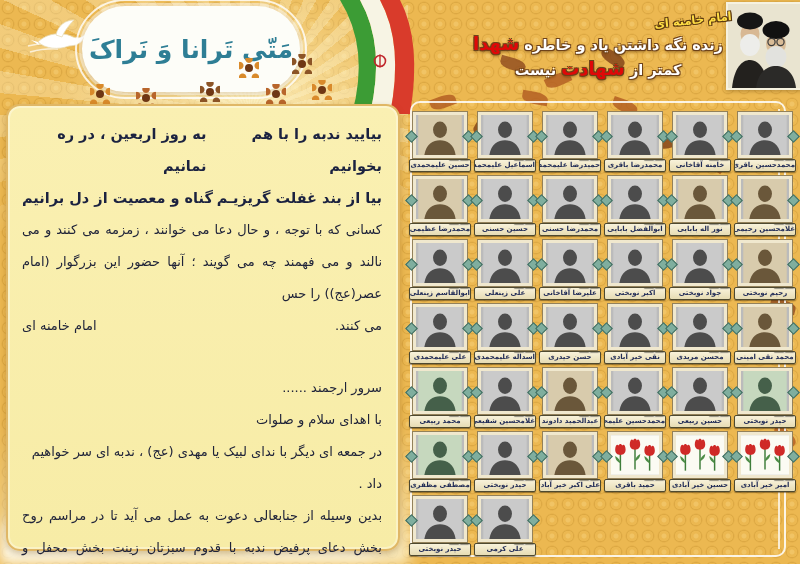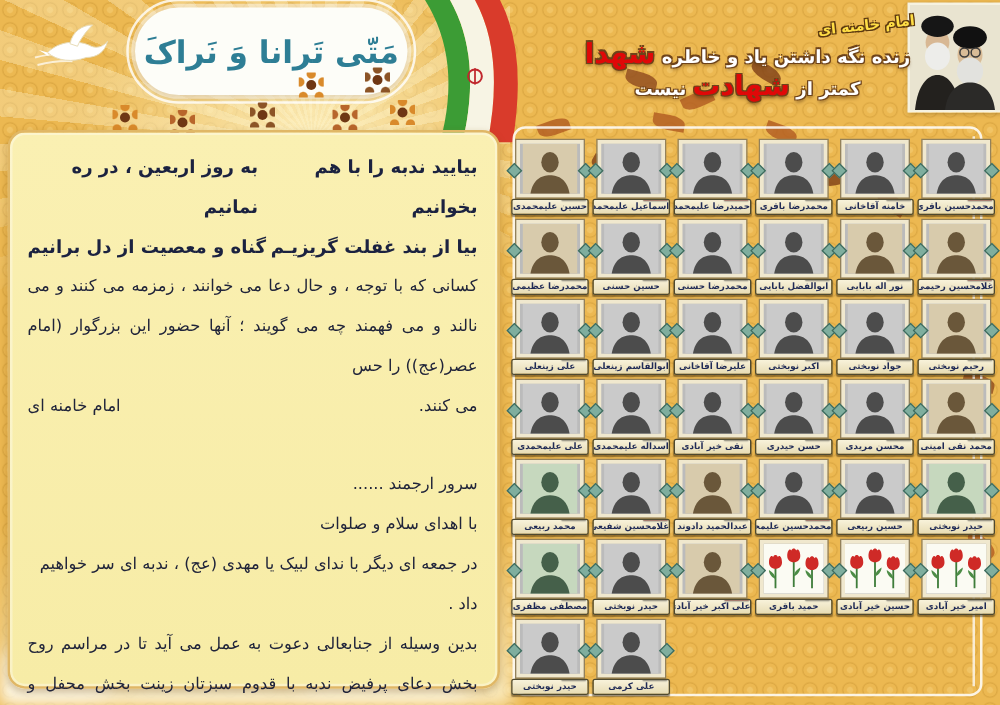--- a/index.html
+++ b/index.html
@@ -17,21 +17,21 @@
     -webkit-mask-image:linear-gradient(to bottom,#000 0 130px,transparent 250px);
     mask-image:linear-gradient(to bottom,#000 0 130px,transparent 250px);}
   .clouds{position:absolute;left:0;top:420px;width:410px;height:144px;filter:blur(7px);pointer-events:none;
     background:
       radial-gradient(90px 42px at 8% 88%, #FFFDF0 55%, transparent 75%),
       radial-gradient(120px 48px at 40% 100%, #FDF7DC 50%, transparent 75%),
       radial-gradient(110px 40px at 75% 92%, #FFFBE6 50%, transparent 75%),
       radial-gradient(140px 56px at 55% 120%, #FFFDF4 55%, transparent 78%),
       linear-gradient(to bottom, rgba(253,244,205,0), rgba(253,246,214,.9));}
   
-  .calli{position:absolute;left:108px;top:6px;width:218px;height:70px;background:#FDFDF8;
+  .calli{position:absolute;left:82px;top:6px;width:218px;height:86px;background:#FDFDF8;
     border-radius:46px;box-shadow:0 0 0 3px rgba(255,255,255,.45), 0 2px 5px rgba(120,80,20,.35);}
   .calli::before{content:'';position:absolute;inset:-7px;border:2px solid rgba(255,255,255,.8);border-radius:52px;}
   .calli .txt{position:absolute;inset:0;display:flex;align-items:center;justify-content:center;
     color:#2E7E95;font-size:25px;font-weight:bold;letter-spacing:1px;direction:rtl;}
   .dove{position:absolute;left:26px;top:16px;width:62px;height:44px;}
   .flag{position:absolute;left:318px;top:0;width:106px;height:114px;}
   .flw{position:absolute;width:8px;height:8px;border-radius:50%;background:#6F3714;}
   .flw::before{content:'';position:absolute;inset:-6px;background:
     radial-gradient(circle at 50% 6%, var(--p) 3.2px, transparent 4.2px),
     radial-gradient(circle at 96% 38%, var(--p) 3.2px, transparent 4.2px),
@@ -43,21 +43,21 @@
   
   .leaders{position:absolute;left:726px;top:2px;width:72px;height:84px;
     background:linear-gradient(#F2EEDC,#D7D0B6);border:2px solid #F6F2E0;box-shadow:0 1px 4px rgba(90,60,10,.4);}
   .leaders svg{width:100%;height:100%;display:block;}
   .leader-cap{position:absolute;left:648px;top:13px;width:90px;text-align:center;direction:rtl;
     color:#FFDE45;font-size:11.5px;font-weight:bold;transform:rotate(-6deg);
     text-shadow:1px 1px 0 #5D3A10,-1px 1px 0 #5D3A10,1px -1px 0 #5D3A10,-1px -1px 0 #5D3A10;}
   .hquote{position:absolute;left:440px;top:32px;width:316px;direction:rtl;text-align:center;
     color:#FFFFFF;font-weight:bold;font-size:14.5px;line-height:23px;
     text-shadow:1px 1px 0 #6E431A,-1px 1px 0 #6E431A,1px -1px 0 #6E431A,-1px -1px 0 #6E431A,0 2px 3px rgba(80,45,10,.6);}
-  .hquote .red{color:#E00808;font-size:22px;}
+  .hquote .red{color:#E00808;font-size:18px;}
   
   .letter{position:absolute;left:6px;top:104px;width:394px;height:447px;box-sizing:border-box;
     background:linear-gradient(#FAF0B2,#F7ECA6);border:2px solid #E0B766;border-radius:14px;
     box-shadow:0 3px 6px rgba(130,85,20,.35), inset 0 0 0 2px rgba(255,255,255,.35);
     padding:12px 16px 8px 14px;direction:rtl;color:#20243A;font-size:13px;line-height:32px;}
   .poem-row{display:flex;justify-content:space-between;font-weight:bold;font-size:14.5px;color:#1B2240;}
   .attr-row{display:flex;justify-content:space-between;}
   .para{text-align:justify;margin:0;}
   .gap{height:30px;}
   
@@ -383,50 +383,50 @@
     <div class="photo t-bw">
       <svg class="silhouette" viewBox="0 0 50 46">
         <rect class="ph-bg" width="50" height="46"></rect>
         <ellipse class="ph-fig" cx="25" cy="17" rx="8" ry="9.5"></ellipse>
         <path class="ph-fig" d="M7,46 C9,33 17,29 25,29 C33,29 41,33 43,46 Z"></path>
       </svg>
 
     </div>
     <div class="ribbon">
       <span class="badge">شهید</span>
+      <span class="mname">ابوالقاسم زینعلی</span>
+    </div>
+  </div>
+
+  <div class="cell cellwrap">
+    <div class="photo t-bw">
+      <svg class="silhouette" viewBox="0 0 50 46">
+        <rect class="ph-bg" width="50" height="46"></rect>
+        <ellipse class="ph-fig" cx="25" cy="17" rx="8" ry="9.5"></ellipse>
+        <path class="ph-fig" d="M7,46 C9,33 17,29 25,29 C33,29 41,33 43,46 Z"></path>
+      </svg>
+
+    </div>
+    <div class="ribbon">
+      <span class="badge">شهید</span>
       <span class="mname">علی زینعلی</span>
     </div>
   </div>
 
   <div class="cell cellwrap">
     <div class="photo t-bw">
       <svg class="silhouette" viewBox="0 0 50 46">
         <rect class="ph-bg" width="50" height="46"></rect>
         <ellipse class="ph-fig" cx="25" cy="17" rx="8" ry="9.5"></ellipse>
         <path class="ph-fig" d="M7,46 C9,33 17,29 25,29 C33,29 41,33 43,46 Z"></path>
       </svg>
 
     </div>
     <div class="ribbon">
       <span class="badge">شهید</span>
-      <span class="mname">ابوالقاسم زینعلی</span>
-    </div>
-  </div>
-
-  <div class="cell cellwrap">
-    <div class="photo t-bw">
-      <svg class="silhouette" viewBox="0 0 50 46">
-        <rect class="ph-bg" width="50" height="46"></rect>
-        <ellipse class="ph-fig" cx="25" cy="17" rx="8" ry="9.5"></ellipse>
-        <path class="ph-fig" d="M7,46 C9,33 17,29 25,29 C33,29 41,33 43,46 Z"></path>
-      </svg>
-
-    </div>
-    <div class="ribbon">
-      <span class="badge">شهید</span>
       <span class="mname">علیرضا آقاخانی</span>
     </div>
   </div>
 
   <div class="cell cellwrap">
     <div class="photo t-bw">
       <svg class="silhouette" viewBox="0 0 50 46">
         <rect class="ph-bg" width="50" height="46"></rect>
         <ellipse class="ph-fig" cx="25" cy="17" rx="8" ry="9.5"></ellipse>
         <path class="ph-fig" d="M7,46 C9,33 17,29 25,29 C33,29 41,33 43,46 Z"></path>
@@ -503,36 +503,36 @@
     <div class="photo t-bw">
       <svg class="silhouette" viewBox="0 0 50 46">
         <rect class="ph-bg" width="50" height="46"></rect>
         <ellipse class="ph-fig" cx="25" cy="17" rx="8" ry="9.5"></ellipse>
         <path class="ph-fig" d="M7,46 C9,33 17,29 25,29 C33,29 41,33 43,46 Z"></path>
       </svg>
 
     </div>
     <div class="ribbon">
       <span class="badge">شهید</span>
+      <span class="mname">حسن حیدری</span>
+    </div>
+  </div>
+
+  <div class="cell cellwrap">
+    <div class="photo t-bw">
+      <svg class="silhouette" viewBox="0 0 50 46">
+        <rect class="ph-bg" width="50" height="46"></rect>
+        <ellipse class="ph-fig" cx="25" cy="17" rx="8" ry="9.5"></ellipse>
+        <path class="ph-fig" d="M7,46 C9,33 17,29 25,29 C33,29 41,33 43,46 Z"></path>
+      </svg>
+
+    </div>
+    <div class="ribbon">
+      <span class="badge">شهید</span>
       <span class="mname">نقی خیر آبادی</span>
-    </div>
-  </div>
-
-  <div class="cell cellwrap">
-    <div class="photo t-bw">
-      <svg class="silhouette" viewBox="0 0 50 46">
-        <rect class="ph-bg" width="50" height="46"></rect>
-        <ellipse class="ph-fig" cx="25" cy="17" rx="8" ry="9.5"></ellipse>
-        <path class="ph-fig" d="M7,46 C9,33 17,29 25,29 C33,29 41,33 43,46 Z"></path>
-      </svg>
-
-    </div>
-    <div class="ribbon">
-      <span class="badge">شهید</span>
-      <span class="mname">حسن حیدری</span>
     </div>
   </div>
 
   <div class="cell cellwrap">
     <div class="photo t-bw">
       <svg class="silhouette" viewBox="0 0 50 46">
         <rect class="ph-bg" width="50" height="46"></rect>
         <ellipse class="ph-fig" cx="25" cy="17" rx="8" ry="9.5"></ellipse>
         <path class="ph-fig" d="M7,46 C9,33 17,29 25,29 C33,29 41,33 43,46 Z"></path>
       </svg>

